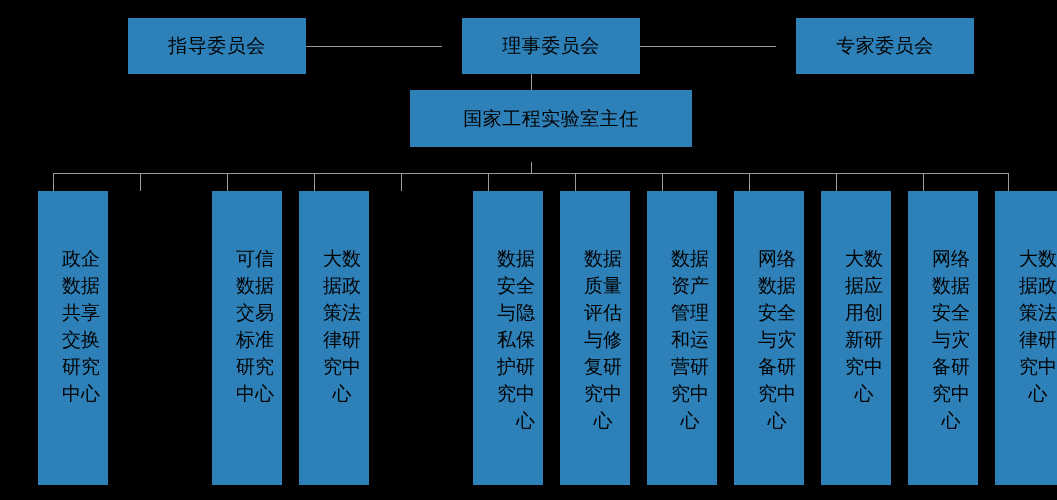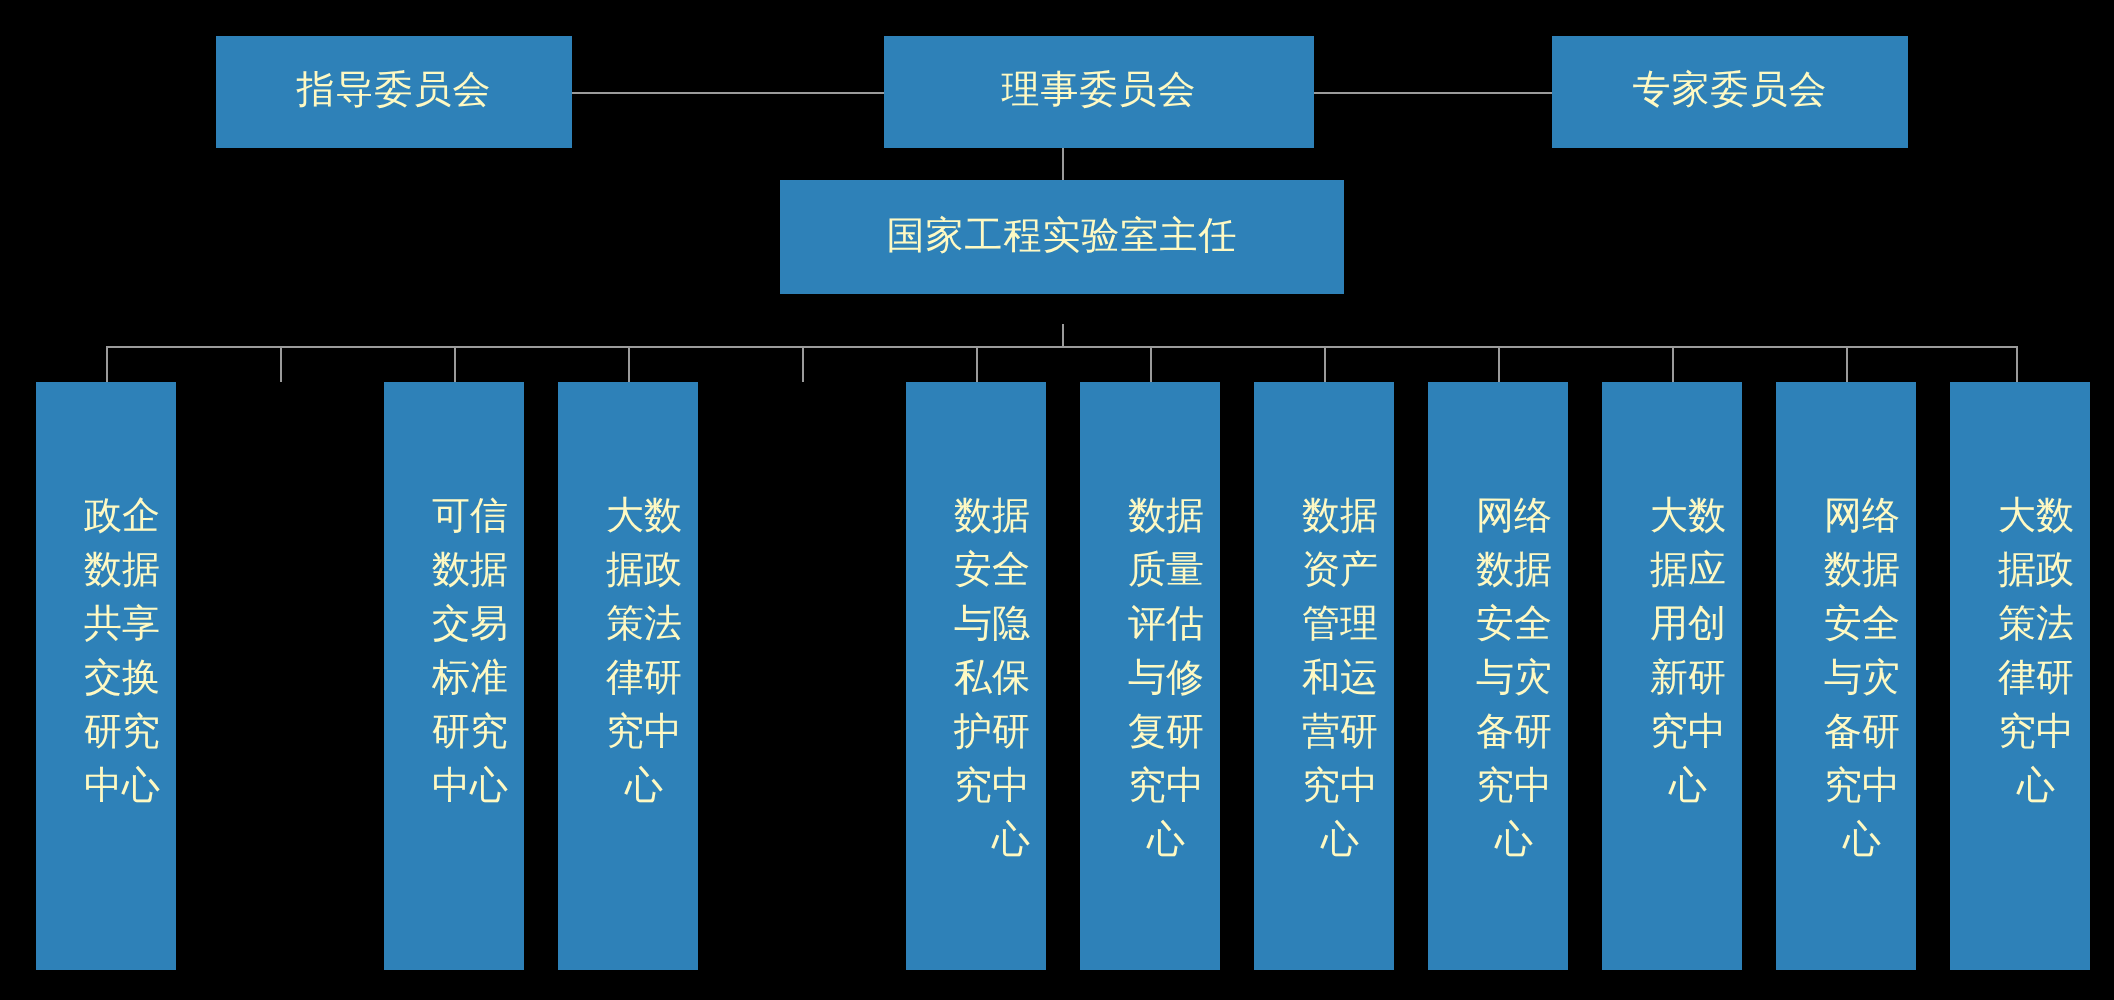--- a/index.html
+++ b/index.html
@@ -11,37 +11,38 @@
     position: relative;
     width: 1057px;
     height: 500px;
     background: #000000;
     overflow: hidden;
     font-family: "Liberation Sans", "DejaVu Sans", sans-serif;
   }
   .node {
     position: absolute;
     background: #2e81b8;
-    color: #fef9c3;
+    color: #000000;
     display: flex;
     align-items: center;
     justify-content: center;
     box-sizing: border-box;
     text-align: center;
     line-height: 1.32;
     letter-spacing: 0.5px;
+    margin-left: 20px;
   }
   
   .tier1 {
     top: 18px;
     height: 56px;
     font-size: 19px;
   }
   #node-steering  { left: 108px; width: 178px; }
-  #node-council   { left: 442px; width: 215px; }
+  #node-council   { left: 442px; width: 178px; }
   #node-expert    { left: 776px; width: 178px; }
 
   
   #node-director {
     left: 390px;
     top: 90px;
     width: 282px;
     height: 57px;
     font-size: 19px;
   }

